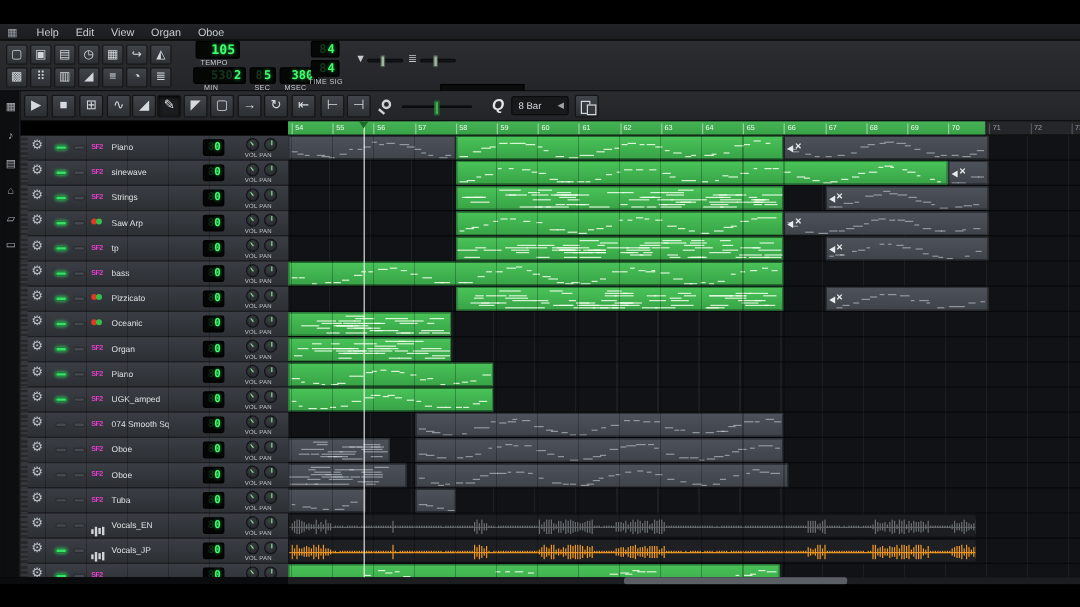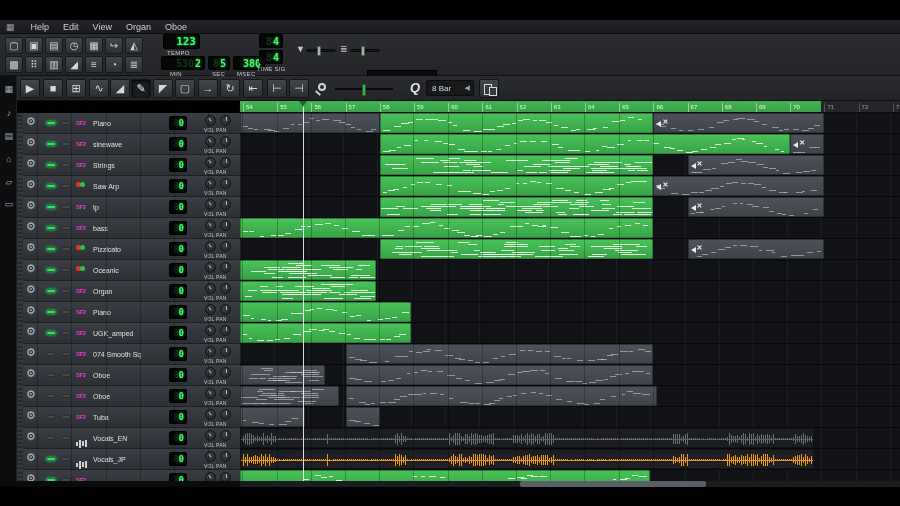--- a/index.html
+++ b/index.html
@@ -205,21 +205,21 @@
       </div>
     <div class="tbtn" style="left:105px;top:22px">
         <span>◔</span>
       </div>
     <div class="tbtn" style="left:125px;top:22px">
         <span>≣</span>
       </div>
 
     <div class="lcd" style="left:163px;top:0px;width:37px;height:15px;font-size:11px">
       <span class="ghost"></span>
-        <span>123</span>
+        <span>105</span>
     </div>
     <div class="lcdlab" style="left:167px;top:16px">TEMPO</div>
     <div class="lcd" style="left:161px;top:22px;width:44px;height:14px;font-size:10px">
       <span class="ghost">530</span>
         <span>2</span>
     </div>
     <div class="lcdlab" style="left:170px;top:37px">MIN</div>
     <div class="lcd" style="left:208px;top:22px;width:22px;height:14px;font-size:10px">
       <span class="ghost">8</span>
         <span>5</span>

